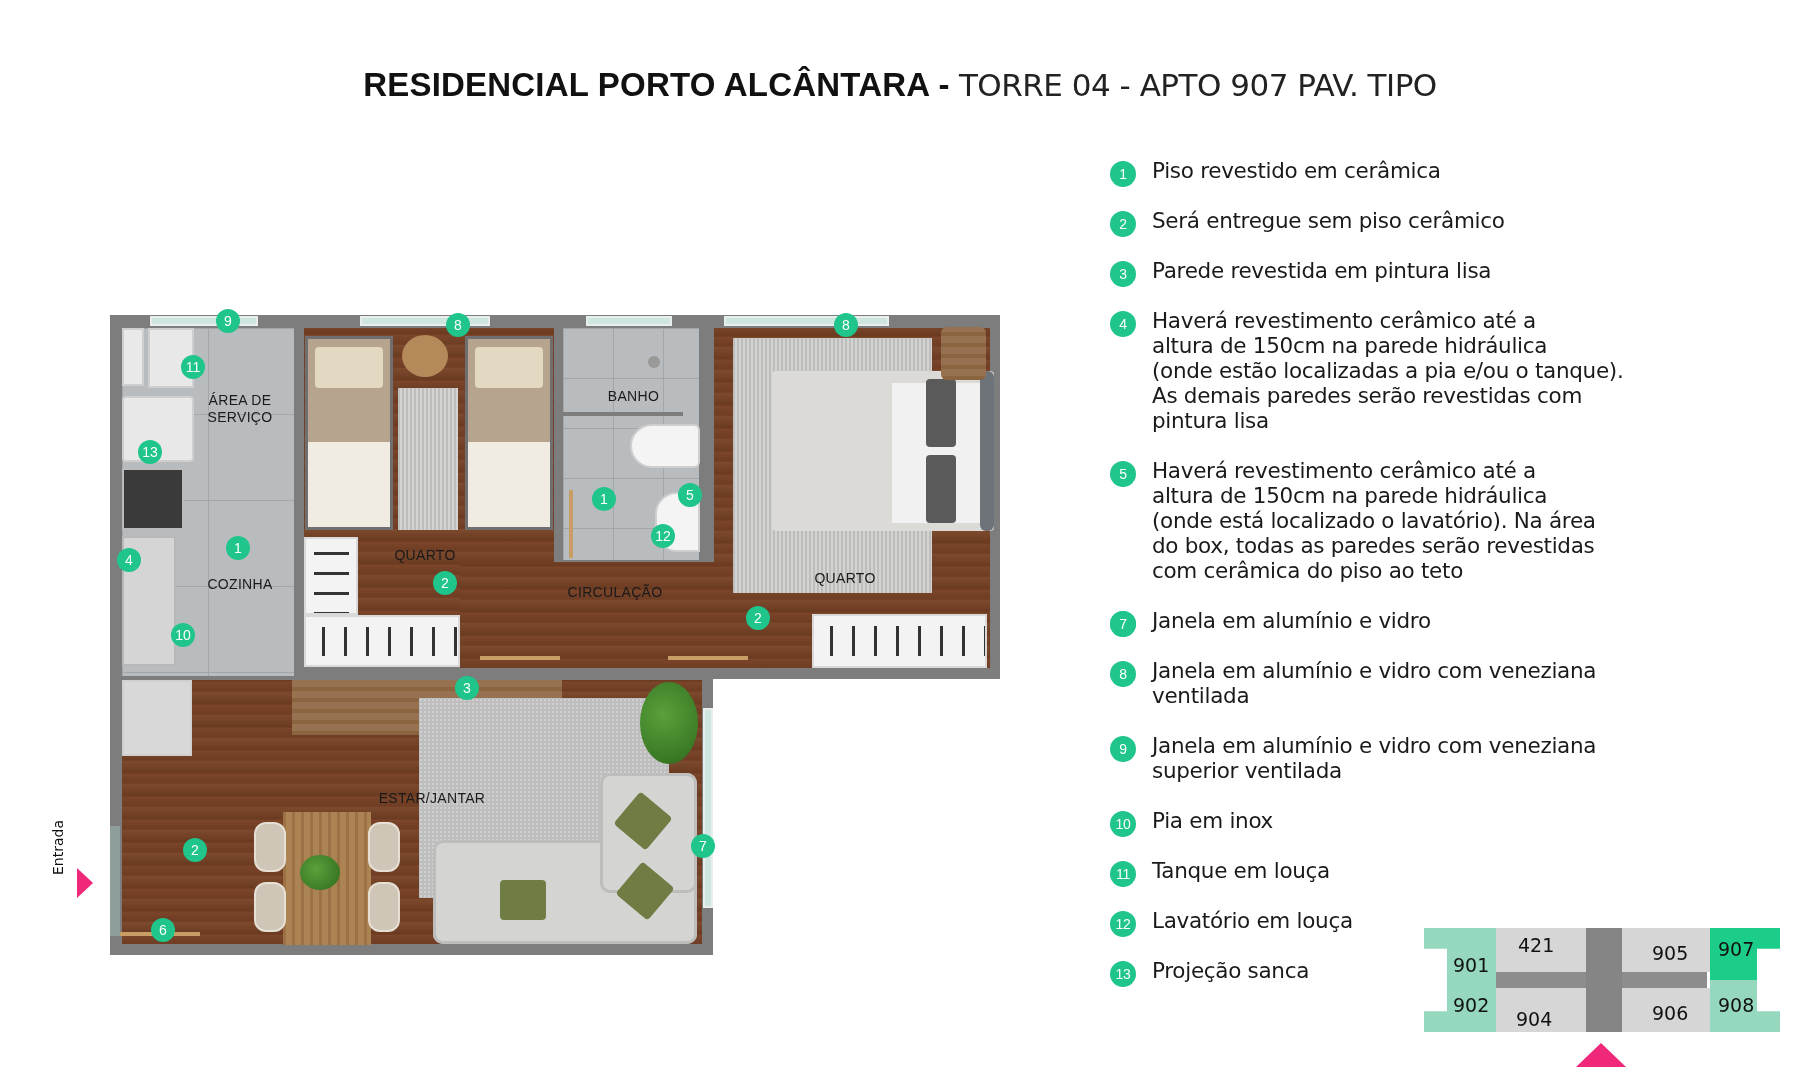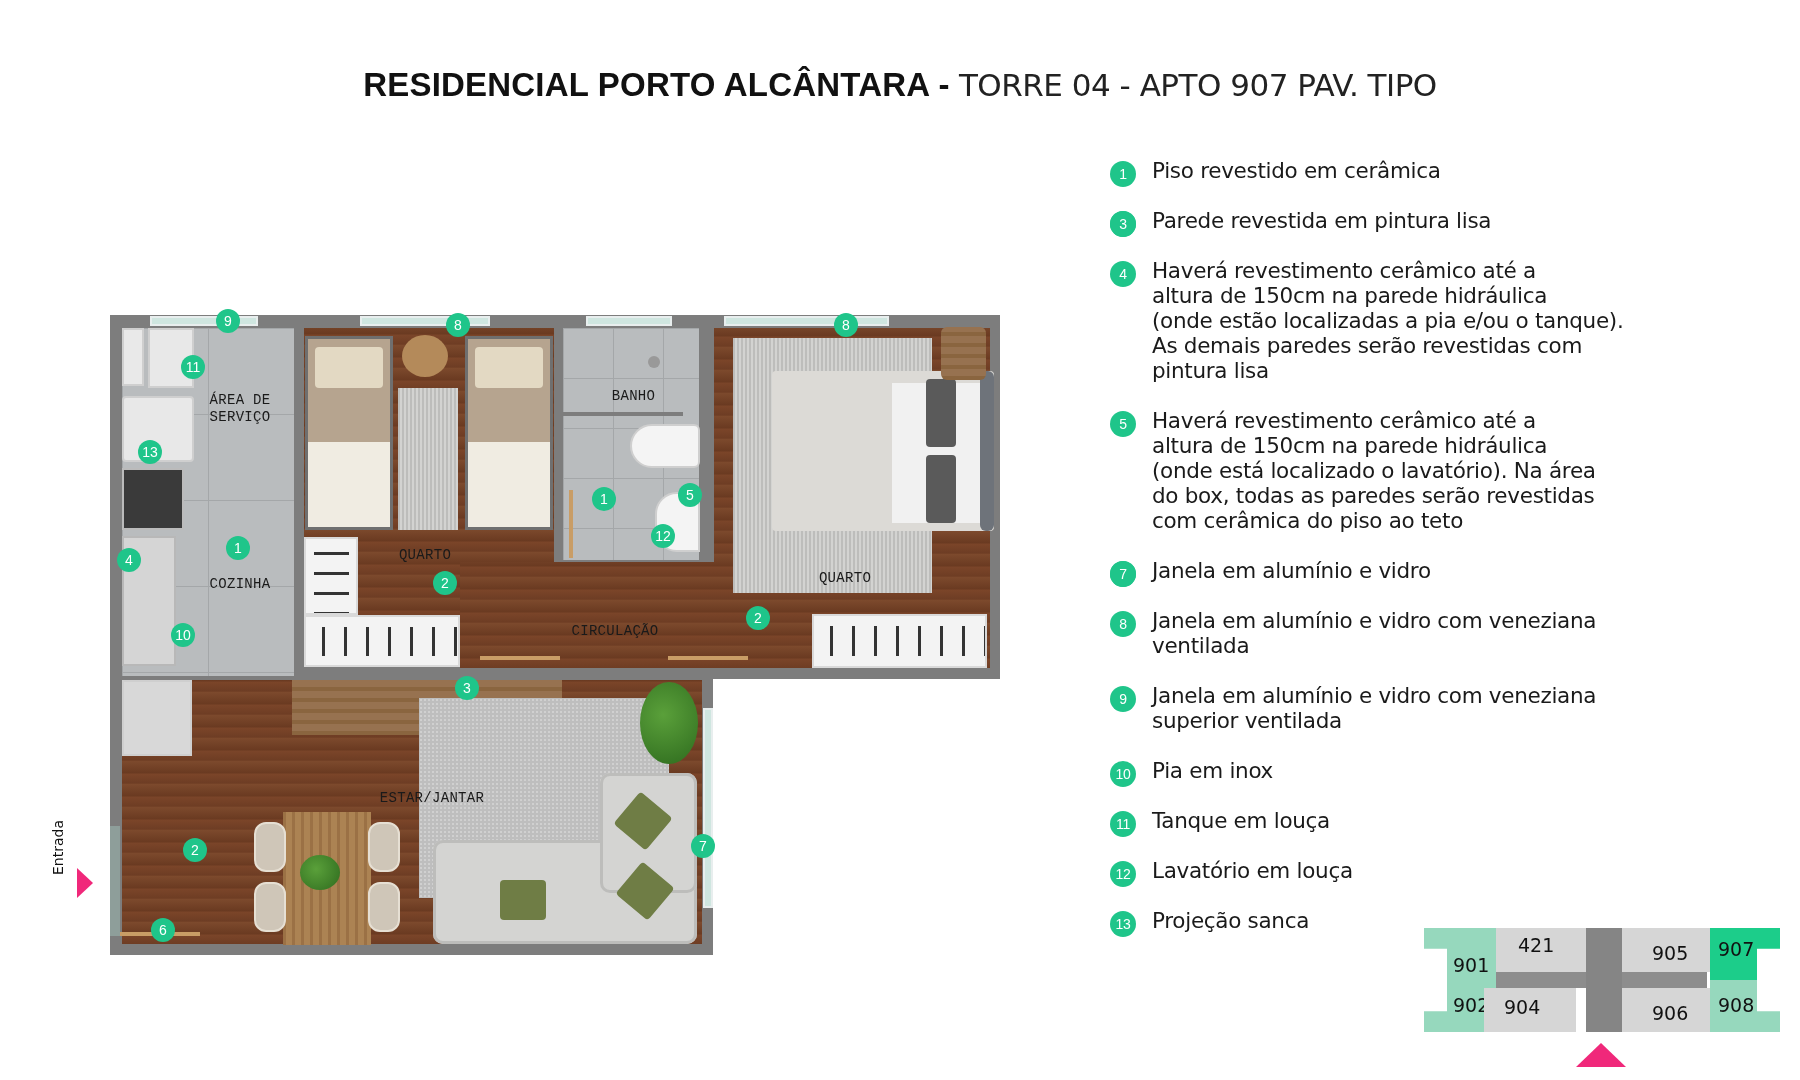--- a/index.html
+++ b/index.html
@@ -11,21 +11,21 @@
   .legend{position:absolute;left:1110px;top:158px;width:560px;}
   .legend-item{position:relative;padding-left:42px;font-size:21.5px;line-height:25px;color:#1a1a1a;font-family:"DejaVu Sans",sans-serif;letter-spacing:-0.3px;}
   .badge{position:absolute;left:0;top:3px;width:26px;height:26px;border-radius:50%;background:#1fc58a;color:#fff;font-size:14px;line-height:26px;text-align:center;font-family:"Liberation Sans",sans-serif;}
   .legend-text{white-space:pre-line;}
   
   .plan{position:absolute;left:0;top:0;width:1020px;height:1000px;}
   .wall{position:absolute;background:#7d7d7d;}
   .room{position:absolute;}
   .tile{background-color:#b9bcbe;background-image:linear-gradient(#a4a7a9 1px,transparent 1px),linear-gradient(90deg,#a4a7a9 1px,transparent 1px);background-size:86px 86px;}
   .wood{background:repeating-linear-gradient(0deg,#6e3d24 0px,#7b4529 9px,#6a3a21 10px,#7d4a2d 22px,#693820 23px);}
-  .room-label{position:absolute;font-size:14px;color:#1a1a1a;letter-spacing:0.3px;text-align:center;line-height:17px;font-family:Liberation Mono, monospace;}
+  .room-label{position:absolute;font-size:14px;color:#1a1a1a;letter-spacing:0.3px;text-align:center;line-height:17px;font-family:Liberation Sans, sans-serif;}
   .pbadge{position:absolute;width:24px;height:24px;border-radius:50%;background:#1fc58a;color:#fff;font-size:14px;line-height:24px;text-align:center;font-family:"Liberation Sans",sans-serif;}
   .window{position:absolute;background:#cfe6e0;border:2px solid #e8eeee;box-sizing:border-box;}
   .furn{position:absolute;}
   .bed-single{background:#f0ece2;border:3px solid #6f6f6f;box-sizing:border-box;}
   .bed-single .cover{position:absolute;left:0;top:0;right:0;height:55%;background:#b6a48f;}
   .bed-single .pillow{position:absolute;left:8%;top:4%;width:84%;height:22%;background:#e3d9c3;border-radius:4px;}
   .wardrobe{background:#f3f3f3;border:2px solid #d9d9d9;box-sizing:border-box;background-image:repeating-linear-gradient(90deg,transparent 0 10px,#333 10px 13px,transparent 13px 22px);background-size:22px 60%;background-repeat:repeat-x;background-position:6px 50%;}
   .wardrobe-v{background:#f3f3f3;border:2px solid #d9d9d9;box-sizing:border-box;background-image:repeating-linear-gradient(0deg,transparent 0 10px,#333 10px 13px,transparent 13px 20px);background-size:70% 20px;background-repeat:repeat-y;background-position:50% 6px;}
   .rug{background:#c9c9c7;background-image:repeating-linear-gradient(90deg,#bdbdbb 0 2px,#d3d3d1 2px 4px);}
   .rug2{background:#bebebe;background-image:radial-gradient(#d0d0d0 1px,transparent 1px);background-size:4px 4px;}
@@ -135,21 +135,21 @@
   <div class="door" style="left:120px;top:932px;width:80px;height:4px;"></div>
   <div class="door" style="left:480px;top:656px;width:80px;height:4px;"></div>
   <div class="door" style="left:668px;top:656px;width:80px;height:4px;"></div>
   <div class="door" style="left:569px;top:490px;width:4px;height:68px;"></div>
 
   <div class="room-label" style="left:195px;top:392px;width:90px;white-space:pre-line;">ÁREA DE
 SERVIÇO</div>
   <div class="room-label" style="left:195px;top:576px;width:90px;">COZINHA</div>
   <div class="room-label" style="left:385px;top:547px;width:80px;">QUARTO</div>
   <div class="room-label" style="left:596px;top:388px;width:75px;">BANHO</div>
-  <div class="room-label" style="left:555px;top:623px;width:120px;">CIRCULAÇÃO</div>
+  <div class="room-label" style="left:555px;top:584px;width:120px;">CIRCULAÇÃO</div>
   <div class="room-label" style="left:805px;top:570px;width:80px;">QUARTO</div>
   <div class="room-label" style="left:372px;top:790px;width:120px;">ESTAR/JANTAR</div>
 
   <div class="pbadge" style="left:216px;top:309px;">9</div>
   <div class="pbadge" style="left:446px;top:313px;">8</div>
   <div class="pbadge" style="left:834px;top:313px;">8</div>
   <div class="pbadge" style="left:181px;top:355px;">11</div>
   <div class="pbadge" style="left:138px;top:440px;">13</div>
   <div class="pbadge" style="left:226px;top:536px;">1</div>
   <div class="pbadge" style="left:117px;top:548px;">4</div>
@@ -168,20 +168,21 @@
   <div class="tri-right" style="left:77px;top:868px;"></div>
 </div>
 
 <div class="legend">
   <div class="legend-item" style="margin-bottom:25px;">
     <span class="badge">1</span>
     <span class="legend-text">Piso revestido em cerâmica</span>
   </div>
   <div class="legend-item" style="margin-bottom:25px;">
     <span class="badge">2</span>
+    <span class="legend-text">Será entregue sem piso cerâmico</span>
   </div>
   <div class="legend-item" style="margin-bottom:25px;">
     <span class="badge">3</span>
     <span class="legend-text">Parede revestida em pintura lisa</span>
   </div>
   <div class="legend-item" style="margin-bottom:25px;">
     <span class="badge">4</span>
     <span class="legend-text">Haverá revestimento cerâmico até a
 altura de 150cm na parede hidráulica
 (onde estão localizadas a pia e/ou o tanque).
@@ -228,21 +229,21 @@
   <div class="legend-item">
     <span class="badge">13</span>
     <span class="legend-text">Projeção sanca</span>
   </div>
 </div>
 
 <div class="minimap">
   <div class="mm-unit mm-green" style="left:0;top:0;width:72px;height:52px;padding:26px 0 0 29px;clip-path:polygon(0 0,100% 0,100% 100%,23px 100%,23px 40%,0 40%);"><span>901</span></div>
   <div class="mm-unit mm-green" style="left:0;top:52px;width:72px;height:52px;padding:14px 0 0 29px;clip-path:polygon(23px 0,100% 0,100% 100%,0 100%,0 60%,23px 60%);"><span>902</span></div>
   <div class="mm-unit mm-gray" style="left:72px;top:0;width:92px;height:44px;padding:6px 0 0 22px;"><span>421</span></div>
-  <div class="mm-unit mm-gray" style="left:60px;top:60px;width:92px;height:44px;padding:8px 0 0 20px;"><span>904</span></div>
+  <div class="mm-unit mm-gray" style="left:72px;top:60px;width:92px;height:44px;padding:20px 0 0 20px;"><span>904</span></div>
   <div class="mm-core" style="left:72px;top:44px;width:211px;height:16px;"></div>
   <div class="mm-core" style="left:162px;top:0;width:36px;height:104px;background:#858585;"></div>
   <div class="mm-unit mm-gray" style="left:198px;top:0;width:88px;height:44px;padding:14px 0 0 30px;"><span>905</span></div>
   <div class="mm-unit mm-gray" style="left:198px;top:60px;width:88px;height:44px;padding:14px 0 0 30px;"><span>906</span></div>
   <div class="mm-unit mm-sel" style="left:286px;top:0;width:70px;height:52px;padding:10px 0 0 8px;clip-path:polygon(0 0,100% 0,100% 40%,calc(100% - 23px) 40%,calc(100% - 23px) 100%,0 100%);"><span>907</span></div>
   <div class="mm-unit mm-green" style="left:286px;top:52px;width:70px;height:52px;padding:14px 0 0 8px;clip-path:polygon(0 0,calc(100% - 23px) 0,calc(100% - 23px) 60%,100% 60%,100% 100%,0 100%);"><span>908</span></div>
 </div>
 <div class="tri-up" style="left:1576px;top:1043px;"></div>
 
 </body></html>

